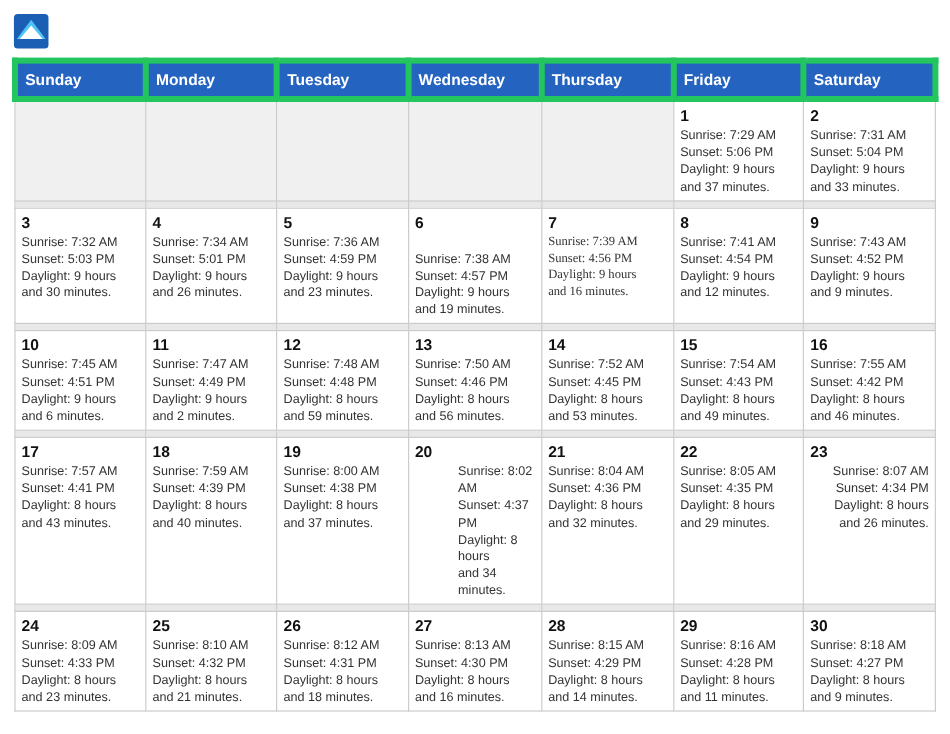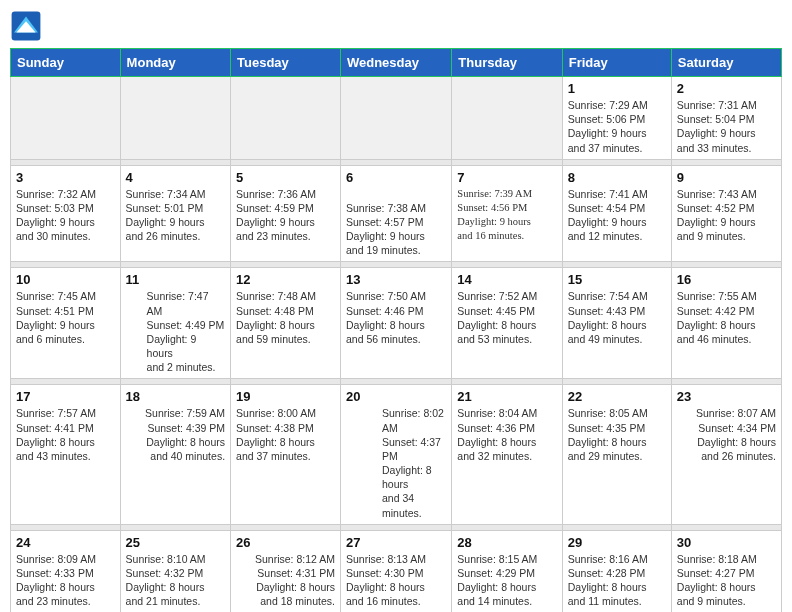--- a/index.html
+++ b/index.html
@@ -42,21 +42,21 @@
       border-collapse: collapse;
       font-size: 11px;
     }
     .calendar th {
       background-color: #2563c0;
       color: #fff;
       text-align: left;
       padding: 6px 6px;
       font-size: 13px;
       font-weight: bold;
-      border: 1px solid #22c55e;
+      border: 5px solid #22c55e;
     }
     .calendar td {
       border: 1px solid #ccc;
       vertical-align: top;
       padding: 4px 5px;
       width: 113px;
       min-height: 80px;
       background: #fff;
     }
     .calendar td.empty {
@@ -207,21 +207,21 @@
       <tr>
         <td>
           <div class="day-num">10</div>
           <div class="day-info" style="white-space: pre-line;">Sunrise: 7:45 AM
 Sunset: 4:51 PM
 Daylight: 9 hours
 and 6 minutes.</div>
         </td>
         <td>
           <div class="day-num">11</div>
-          <div class="day-info" style="white-space: pre-line; margin-left: 21px;">Sunrise: 7:47 AM
+          <div class="day-info" style="white-space: pre-line;">Sunrise: 7:47 AM
 Sunset: 4:49 PM
 Daylight: 9 hours
 and 2 minutes.</div>
         </td>
         <td>
           <div class="day-num">12</div>
           <div class="day-info" style="white-space: pre-line;">Sunrise: 7:48 AM
 Sunset: 4:48 PM
 Daylight: 8 hours
 and 59 minutes.</div>
@@ -267,21 +267,21 @@
       <tr>
         <td>
           <div class="day-num">17</div>
           <div class="day-info" style="white-space: pre-line;">Sunrise: 7:57 AM
 Sunset: 4:41 PM
 Daylight: 8 hours
 and 43 minutes.</div>
         </td>
         <td>
           <div class="day-num">18</div>
-          <div class="day-info" style="white-space: pre-line; text-align: right;">Sunrise: 7:59 AM
+          <div class="day-info" style="white-space: pre-line;">Sunrise: 7:59 AM
 Sunset: 4:39 PM
 Daylight: 8 hours
 and 40 minutes.</div>
         </td>
         <td>
           <div class="day-num">19</div>
           <div class="day-info" style="white-space: pre-line;">Sunrise: 8:00 AM
 Sunset: 4:38 PM
 Daylight: 8 hours
 and 37 minutes.</div>
@@ -334,21 +334,21 @@
         </td>
         <td>
           <div class="day-num">25</div>
           <div class="day-info" style="white-space: pre-line;">Sunrise: 8:10 AM
 Sunset: 4:32 PM
 Daylight: 8 hours
 and 21 minutes.</div>
         </td>
         <td>
           <div class="day-num">26</div>
-          <div class="day-info" style="white-space: pre-line; text-align: right;">Sunrise: 8:12 AM
+          <div class="day-info" style="white-space: pre-line;">Sunrise: 8:12 AM
 Sunset: 4:31 PM
 Daylight: 8 hours
 and 18 minutes.</div>
         </td>
         <td>
           <div class="day-num">27</div>
           <div class="day-info" style="white-space: pre-line;">Sunrise: 8:13 AM
 Sunset: 4:30 PM
 Daylight: 8 hours
 and 16 minutes.</div>

